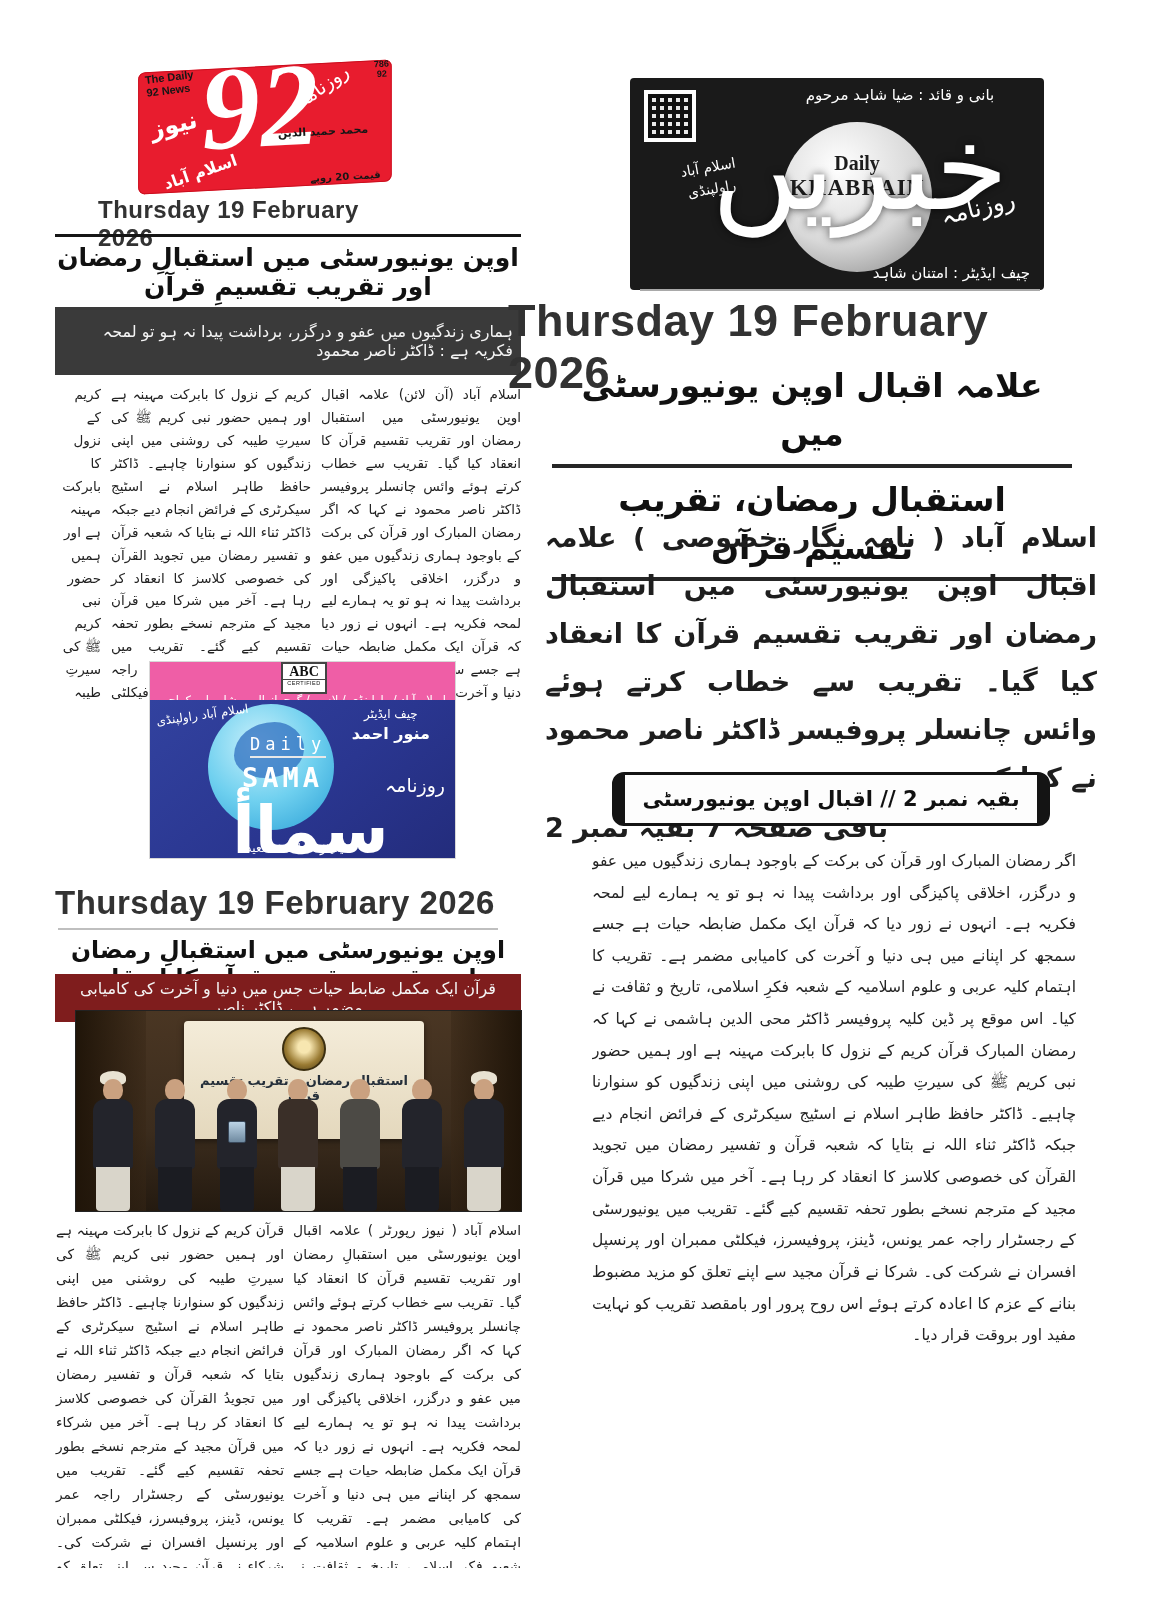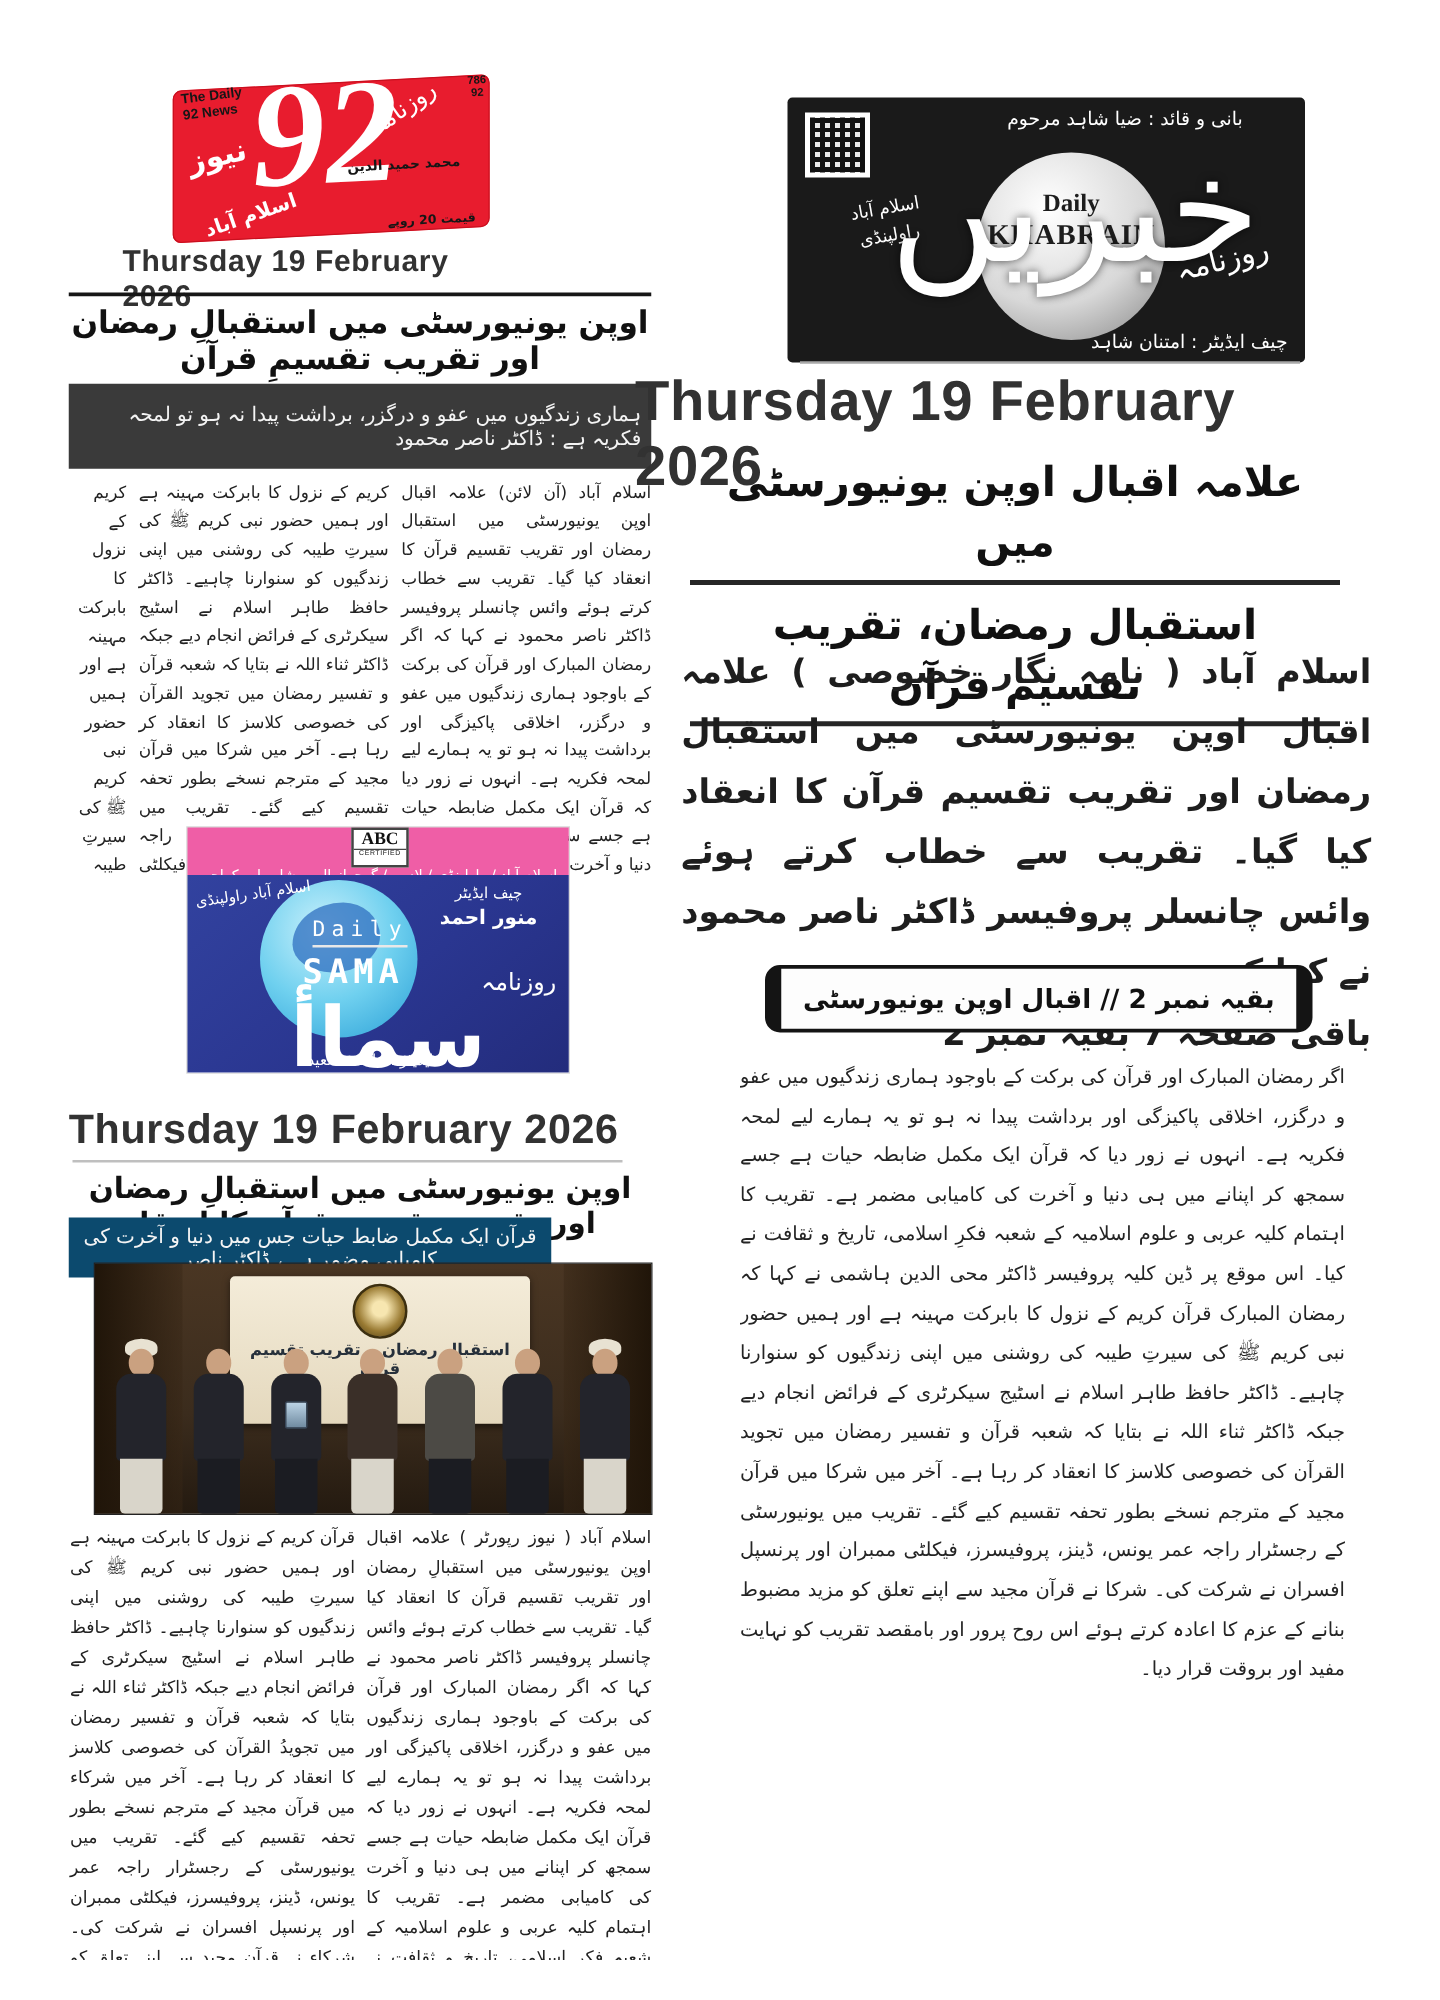--- a/index.html
+++ b/index.html
@@ -57,21 +57,21 @@
   .kh-editor{position:absolute;right:14px;bottom:8px;color:#fff;font-size:15px;}
   .kh-topline{left:640px;top:289px;width:400px;height:2px;background:#a9a9a9;}
   .date2{left:508px;top:295px;width:594px;font-size:45px;}
 
   
   .kh-headline{left:552px;top:362px;width:520px;text-align:center;}
   .kh-hl{display:inline-block;font-size:33px;font-weight:bold;color:#111;line-height:1.45;
          border-bottom:4px solid #262626;padding:0 10px 6px 10px;margin-bottom:8px;}
   .kh-lead{left:545px;top:514px;width:552px;font-size:27px;font-weight:600;line-height:1.78;
            text-align:justify;color:#1e1e1e;}
-  .kh-contnote{text-align:right;font-weight:bold;margin-top:2px;}
+  .kh-contnote{text-align:left;font-weight:bold;margin-top:2px;}
   .kh-jumpbox{left:612px;top:772px;width:438px;height:54px;box-sizing:border-box;
               border:3px solid #141414;border-left:13px solid #141414;border-right:13px solid #141414;
               border-radius:12px;display:flex;align-items:center;justify-content:center;
               font-size:21px;font-weight:bold;color:#111;background:#fdfdfd;}
   .kh-cont{left:592px;top:846px;width:484px;height:600px;overflow:hidden;font-size:15.5px;
            line-height:2.04;text-align:justify;color:#242424;}
 
   
   .logoSama{left:150px;top:662px;width:305px;height:196px;box-shadow:0 0 0 1px #d8d8d8;}
   .sama-strip{height:38px;background:#ef5ea6;display:flex;align-items:center;flex-direction:column;}
@@ -95,21 +95,21 @@
   .sama-chiefname{font-size:16px;font-weight:bold;}
   .sama-rozname{position:absolute;right:10px;top:74px;color:#fff;font-size:19px;}
   .sama-callig{position:absolute;left:0;right:0;bottom:-6px;text-align:center;color:#fff;
                font-size:66px;font-weight:bold;line-height:1;padding-left:16px;}
   .sama-editor{position:absolute;left:96px;bottom:3px;color:#fff;font-size:12px;}
   .date3{left:55px;top:884px;width:450px;font-size:33px;}
   .a3-rule{left:58px;top:928px;width:440px;height:2px;background:#bfbfbf;}
 
   
   .a3-headline{left:55px;top:936px;width:466px;font-size:23.5px;font-weight:bold;text-align:center;color:#111;}
-  .a3-subhead{left:55px;top:974px;width:386px;box-sizing:border-box;background:#0c4a6e;color:#f5f5f5;
+  .a3-subhead{left:55px;top:974px;width:466px;box-sizing:border-box;background:#7f1d1d;color:#f5f5f5;
               font-size:16px;padding:5px 8px;text-align:center;}
   .a3-body{left:55px;top:1218px;width:466px;display:flex;gap:9px;direction:rtl;height:350px;overflow:hidden;}
   .a3-col{width:228px;font-size:13.8px;line-height:1.74;text-align:justify;color:#222;}
 
   
   .photo{left:75px;top:1010px;width:445px;height:200px;overflow:hidden;
          background:linear-gradient(#4a3categorical623 0%,#3b2c1d 60%,#241a10 100%);
          background:linear-gradient(#4a3623 0%,#3b2c1d 60%,#241a10 100%);border:1px solid #222;}
   .ph-curtain{position:absolute;top:0;bottom:0;width:70px;background:linear-gradient(90deg,#201509,#38271676);}
   .ph-banner{position:absolute;left:108px;top:10px;width:240px;height:118px;background:linear-gradient(#f4ecd9,#e4d8bd);

